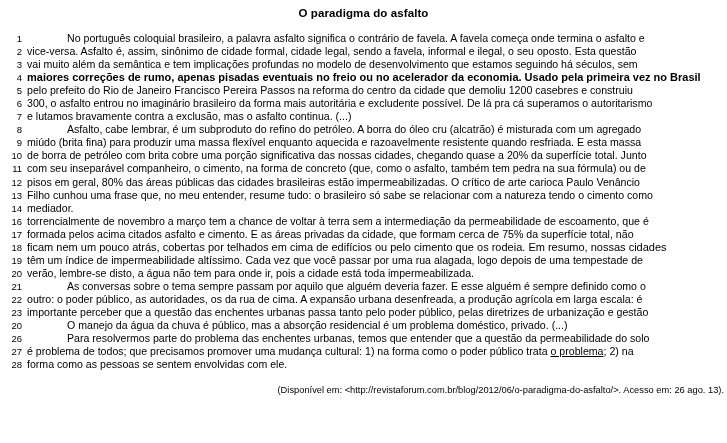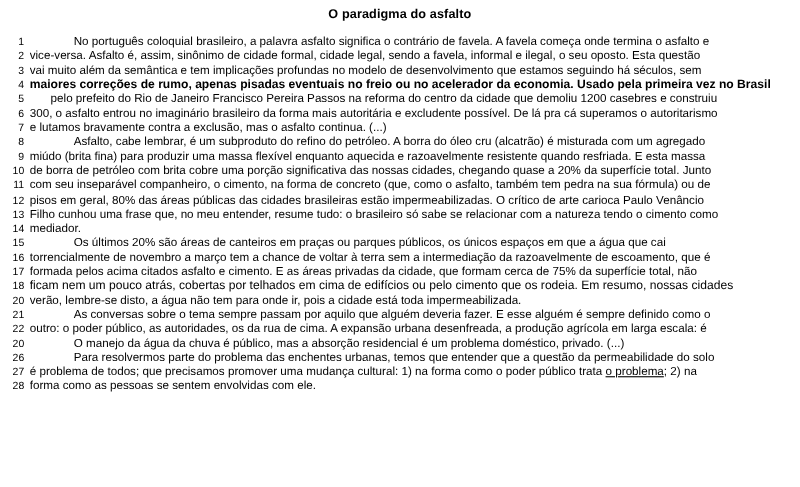--- a/index.html
+++ b/index.html
@@ -97,21 +97,21 @@
       <div class="line-row">
         <span class="line-num">3</span>
         <span class="line-text" style="font-size: 10.6px;"><span>vai muito além da semântica e tem implicações profundas no modelo de desenvolvimento que estamos seguindo há séculos, sem</span></span>
       </div>
       <div class="line-row">
         <span class="line-num">4</span>
         <span class="line-text" style="font-size: 11px; font-weight: bold;"><span>maiores correções de rumo, apenas pisadas eventuais no freio ou no acelerador da economia. Usado pela primeira vez no Brasil</span></span>
       </div>
       <div class="line-row">
         <span class="line-num">5</span>
-        <span class="line-text" style="font-size: 10.6px; margin-left: 19px;"><span>pelo prefeito do Rio de Janeiro Francisco Pereira Passos na reforma do centro da cidade que demoliu 1200 casebres e construiu</span></span>
+        <span class="line-text" style="font-size: 10.6px;"><span>pelo prefeito do Rio de Janeiro Francisco Pereira Passos na reforma do centro da cidade que demoliu 1200 casebres e construiu</span></span>
       </div>
       <div class="line-row">
         <span class="line-num">6</span>
         <span class="line-text" style="font-size: 10.6px;"><span>300, o asfalto entrou no imaginário brasileiro da forma mais autoritária e excludente possível. De lá pra cá superamos o autoritarismo</span></span>
       </div>
       <div class="line-row">
         <span class="line-num">7</span>
         <span class="line-text" style="font-size: 10.6px;"><span>e lutamos bravamente contra a exclusão, mas o asfalto continua. (...)</span></span>
       </div>
       <div class="line-row">
@@ -136,59 +136,64 @@
       </div>
       <div class="line-row">
         <span class="line-num">13</span>
         <span class="line-text" style="font-size: 10.6px;"><span>Filho cunhou uma frase que, no meu entender, resume tudo: o brasileiro só sabe se relacionar com a natureza tendo o cimento como</span></span>
       </div>
       <div class="line-row">
         <span class="line-num">14</span>
         <span class="line-text" style="font-size: 10.6px;"><span>mediador.</span></span>
       </div>
       <div class="line-row">
-        <span class="line-num">15</span>
-        <span class="line-text" style="font-size: 10.6px;"><span class="indent"></span><span>Os últimos 20% são áreas de canteiros em praças ou parques públicos, os únicos espaços em que a água que cai</span></span>
-      </div>
-      <div class="line-row">
         <span class="line-num">16</span>
-        <span class="line-text" style="font-size: 10.6px;"><span>torrencialmente de novembro a março tem a chance de voltar à terra sem a intermediação da razoavelmente de escoamento, que é</span></span>
+        <span class="line-text" style="font-size: 10.6px;"><span>torrencialmente de novembro a março tem a chance de voltar à terra sem a intermediação da permeabilidade de escoamento, que é</span></span>
       </div>
       <div class="line-row">
         <span class="line-num">17</span>
         <span class="line-text" style="font-size: 10.6px;"><span>formada pelos acima citados asfalto e cimento. E as áreas privadas da cidade, que formam cerca de 75% da superfície total, não</span></span>
       </div>
       <div class="line-row">
         <span class="line-num">18</span>
         <span class="line-text" style="font-size: 11px;"><span>ficam nem um pouco atrás, cobertas por telhados em cima de edifícios ou pelo cimento que os rodeia. Em resumo, nossas cidades</span></span>
+      </div>
+      <div class="line-row">
+        <span class="line-num">19</span>
+        <span class="line-text" style="font-size: 10.6px;"><span>têm um índice de impermeabilidade altíssimo. Cada vez que você passar por uma rua alagada, logo depois de uma tempestade de</span></span>
       </div>
       <div class="line-row">
         <span class="line-num">20</span>
         <span class="line-text" style="font-size: 10.6px;"><span>verão, lembre-se disto, a água não tem para onde ir, pois a cidade está toda impermeabilizada.</span></span>
       </div>
       <div class="line-row">
         <span class="line-num">21</span>
         <span class="line-text" style="font-size: 10.6px;"><span class="indent"></span><span>As conversas sobre o tema sempre passam por aquilo que alguém deveria fazer. E esse alguém é sempre definido como o</span></span>
       </div>
       <div class="line-row">
         <span class="line-num">22</span>
         <span class="line-text" style="font-size: 10.6px;"><span>outro: o poder público, as autoridades, os da rua de cima. A expansão urbana desenfreada, a produção agrícola em larga escala: é</span></span>
+      </div>
+      <div class="line-row">
+        <span class="line-num">23</span>
+        <span class="line-text" style="font-size: 10.6px;"><span>importante perceber que a questão das enchentes urbanas passa tanto pelo poder público, pelas diretrizes de urbanização e gestão</span></span>
       </div>
       <div class="line-row">
         <span class="line-num">20</span>
         <span class="line-text" style="font-size: 10.6px;"><span class="indent"></span><span>O manejo da água da chuva é público, mas a absorção residencial é um problema doméstico, privado. (...)</span></span>
       </div>
       <div class="line-row">
         <span class="line-num">26</span>
         <span class="line-text" style="font-size: 10.6px;"><span class="indent"></span><span>Para resolvermos parte do problema das enchentes urbanas, temos que entender que a questão da permeabilidade do solo</span></span>
       </div>
       <div class="line-row">
         <span class="line-num">27</span>
         <span class="line-text" style="font-size: 10.6px;"><span>é problema de todos; que precisamos promover uma mudança cultural: 1) na forma como o poder público trata </span><span class="u">o problema</span><span>; 2) na</span></span>
       </div>
       <div class="line-row">
         <span class="line-num">28</span>
         <span class="line-text" style="font-size: 10.6px;"><span>forma como as pessoas se sentem envolvidas com ele.</span></span>
       </div>
     </div>
 
+  <div class="src-line">(Disponível em: &lt;http://revistaforum.com.br/blog/2012/06/o-paradigma-do-asfalto/&gt;. Acesso em: 26 ago. 13).</div>
 
 </div>
 
 </body></html>

